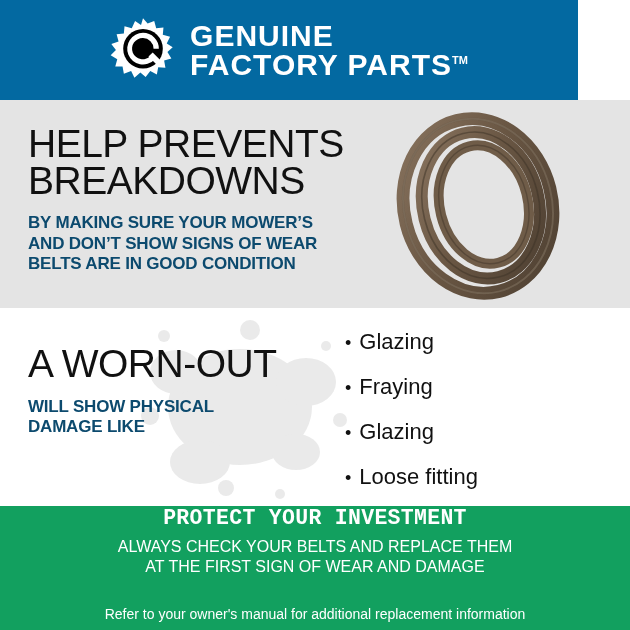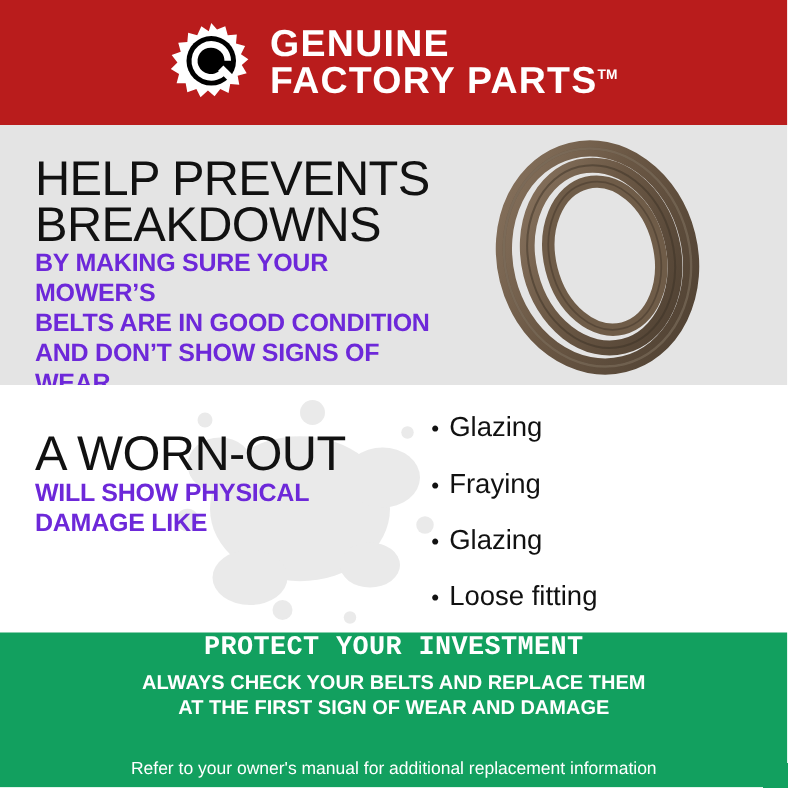--- a/index.html
+++ b/index.html
@@ -13,23 +13,23 @@
     height: 630px;
     overflow: hidden;
     font-family: "Liberation Sans", sans-serif;
     background: #ffffff;
   }
 
   
   .header {
     position: absolute;
     left: 0; top: 0;
-    width: 630px;
+    width: 578px;
     height: 100px;
-    background: #b91c1c;
+    background: #0369a1;
     display: flex;
     align-items: center;
     justify-content: center;
     gap: 14px;
   }
   .gear-wrap {
     width: 66px;
     height: 66px;
     flex: 0 0 auto;
     display: block;
@@ -72,23 +72,24 @@
   }
   .h-big {
     color: #111111;
     font-weight: normal;
     font-size: 39px;
     line-height: 0.94;
     letter-spacing: -0.5px;
     text-transform: uppercase;
   }
   .h-sub {
-    color: #6d28d9;
+    margin-top: 14px;
+    color: #0c4a6e;
     font-weight: bold;
-    font-size: 20px;
+    font-size: 17px;
     line-height: 1.2;
     letter-spacing: -0.2px;
     text-transform: uppercase;
   }
   .belt-img {
     position: absolute;
     right: 22px;
     top: 6px;
     width: 260px;
     height: 200px;
@@ -149,21 +150,21 @@
   }
   .sec3-title {
     font-size: 21.5px;
     font-weight: bold;
     letter-spacing: 0.3px;
     text-transform: uppercase;
     font-family: Liberation Mono, monospace;
   }
   .sec3-line {
     font-size: 16px;
-    font-weight: bold;
+    font-weight: normal;
     line-height: 1.28;
     margin-top: 7px;
     text-transform: uppercase;
   }
   .sec3-fine {
     margin-top: 28px;
     font-size: 14px;
     font-weight: normal;
   }
 </style>
@@ -190,22 +191,22 @@
   </div>
 
   <div class="sec1">
     <div class="sec1-text">
       <div class="h-big">
         <div>HELP PREVENTS</div>
         <div>BREAKDOWNS</div>
       </div>
       <div class="h-sub">
         <div>BY MAKING SURE YOUR MOWER’S</div>
+        <div>AND DON’T SHOW SIGNS OF WEAR</div>
         <div>BELTS ARE IN GOOD CONDITION</div>
-        <div>AND DON’T SHOW SIGNS OF WEAR</div>
       </div>
     </div>
 
     <span class="belt-img">
       <svg viewBox="0 0 260 200" width="260" height="200" aria-hidden="true">
         <defs>
           <linearGradient id="beltg" x1="0" y1="0" x2="1" y2="1">
             <stop offset="0%" stop-color="#8a7560"></stop>
             <stop offset="45%" stop-color="#6a5744"></stop>
             <stop offset="100%" stop-color="#4d3f31"></stop>

